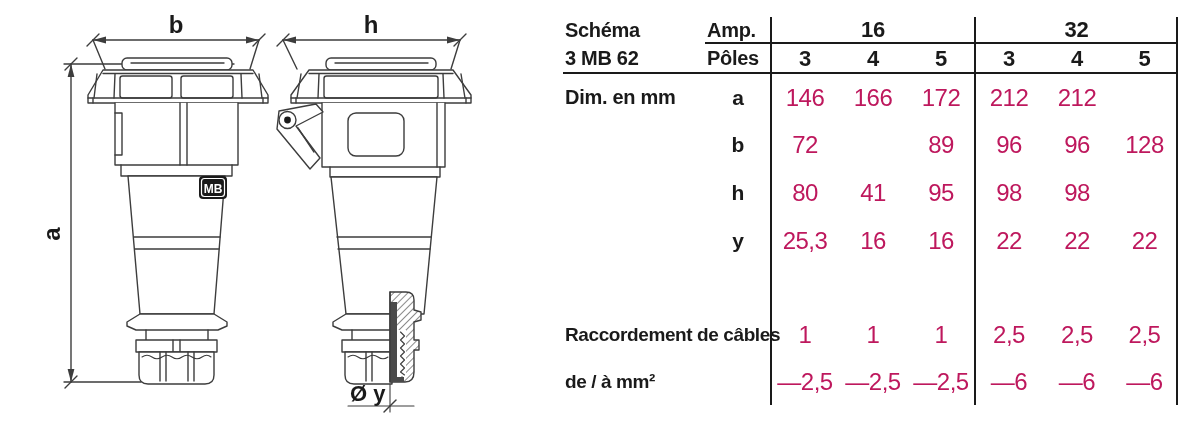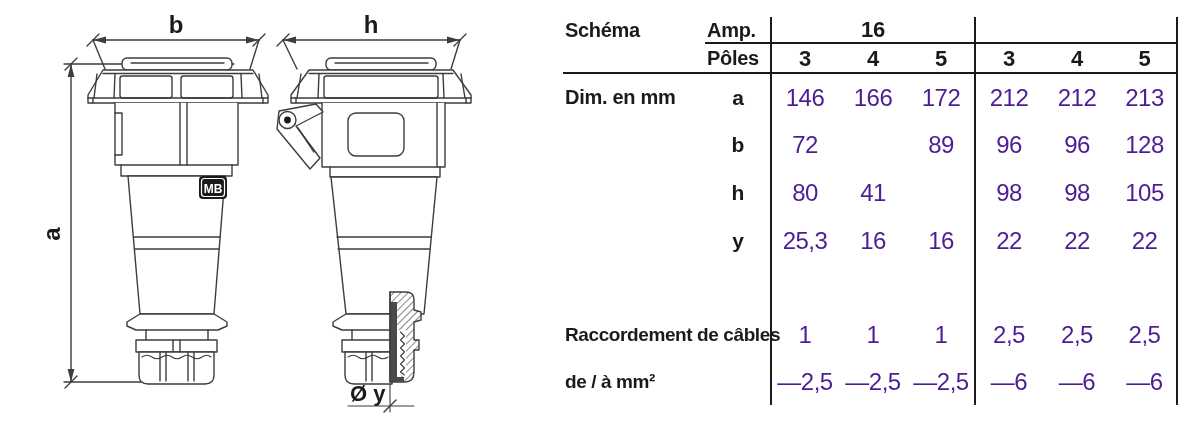--- a/index.html
+++ b/index.html
@@ -13,21 +13,21 @@
   .dim-table{position:absolute;left:563px;top:17px;width:615px;height:388px;}
   .grid{position:relative;display:grid;width:100%;height:100%;
         grid-template-columns:142px 66px 68px 68px 68px 68px 68px 67px;
         grid-template-rows:26px 31px 47px 48px 48px 48px 46px 48px 46px;}
   .cell{display:flex;align-items:center;justify-content:center;white-space:nowrap;}
   .cell.left{justify-content:flex-start;padding-left:2px;}
   .lbl{font-weight:700;font-size:20px;letter-spacing:-0.3px;}
   .lbl-sm{font-weight:700;font-size:19px;letter-spacing:-0.4px;}
   .hnum{font-weight:700;font-size:22px;letter-spacing:-0.3px;}
   .sub{font-weight:700;font-size:21px;}
-  .val{font-weight:400;font-size:24px;letter-spacing:-0.5px;color:#4c1d95;}
+  .val{font-weight:400;font-size:24px;letter-spacing:-0.5px;color:#be185d;}
   .vline{position:absolute;top:0;height:388px;width:1.7px;background:#1a1a1a;}
   .hline-thin{position:absolute;left:142px;top:25.3px;width:473px;height:1.7px;background:#1a1a1a;}
   .hline-thick{position:absolute;left:0;top:54.6px;width:615px;height:2.8px;background:#1a1a1a;}
 </style>
 </head>
 <body>
 
 <svg class="drawing" viewBox="0 0 560 427" xmlns="http://www.w3.org/2000/svg">
   <defs>
     <pattern id="hatch" patternUnits="userSpaceOnUse" width="5" height="5" patternTransform="rotate(45)">
@@ -187,51 +187,52 @@
     </g>
   </g>
 </svg>
 
 <div class="dim-table">
   <div class="grid">
 
     <div class="cell left lbl" style="grid-column:1;grid-row:1">Schéma</div>
     <div class="cell left lbl" style="grid-column:2;grid-row:1">Amp.</div>
     <div class="cell hnum" style="grid-column:3/6;grid-row:1">16</div>
-
+    <div class="cell hnum" style="grid-column:6/9;grid-row:1">32</div>
+
+    <div class="cell left lbl" style="grid-column:1;grid-row:2">3 MB 62</div>
     <div class="cell left lbl" style="grid-column:2;grid-row:2">Pôles</div>
     <div class="cell hnum" style="grid-column:3;grid-row:2">3</div>
     <div class="cell hnum" style="grid-column:4;grid-row:2">4</div>
     <div class="cell hnum" style="grid-column:5;grid-row:2">5</div>
     <div class="cell hnum" style="grid-column:6;grid-row:2">3</div>
     <div class="cell hnum" style="grid-column:7;grid-row:2">4</div>
     <div class="cell hnum" style="grid-column:8;grid-row:2">5</div>
 
     <div class="cell left lbl" style="grid-column:1;grid-row:3">Dim. en mm</div>
     <div class="cell sub" style="grid-column:2;grid-row:3">a</div>
     <div class="cell val" style="grid-column:3;grid-row:3">146</div>
     <div class="cell val" style="grid-column:4;grid-row:3">166</div>
     <div class="cell val" style="grid-column:5;grid-row:3">172</div>
     <div class="cell val" style="grid-column:6;grid-row:3">212</div>
     <div class="cell val" style="grid-column:7;grid-row:3">212</div>
-    <div class="cell val" style="grid-column:8;grid-row:3">213</div>
 
     <div class="cell sub" style="grid-column:2;grid-row:4">b</div>
     <div class="cell val" style="grid-column:3;grid-row:4">72</div>
     <div class="cell val" style="grid-column:5;grid-row:4">89</div>
     <div class="cell val" style="grid-column:6;grid-row:4">96</div>
     <div class="cell val" style="grid-column:7;grid-row:4">96</div>
     <div class="cell val" style="grid-column:8;grid-row:4">128</div>
 
     <div class="cell sub" style="grid-column:2;grid-row:5">h</div>
     <div class="cell val" style="grid-column:3;grid-row:5">80</div>
     <div class="cell val" style="grid-column:4;grid-row:5">41</div>
+    <div class="cell val" style="grid-column:5;grid-row:5">95</div>
     <div class="cell val" style="grid-column:6;grid-row:5">98</div>
     <div class="cell val" style="grid-column:7;grid-row:5">98</div>
-    <div class="cell val" style="grid-column:8;grid-row:5">105</div>
 
     <div class="cell sub" style="grid-column:2;grid-row:6">y</div>
     <div class="cell val" style="grid-column:3;grid-row:6">25,3</div>
     <div class="cell val" style="grid-column:4;grid-row:6">16</div>
     <div class="cell val" style="grid-column:5;grid-row:6">16</div>
     <div class="cell val" style="grid-column:6;grid-row:6">22</div>
     <div class="cell val" style="grid-column:7;grid-row:6">22</div>
     <div class="cell val" style="grid-column:8;grid-row:6">22</div>
 
     <div class="cell left lbl-sm" style="grid-column:1/3;grid-row:8">Raccordement de câbles</div>

